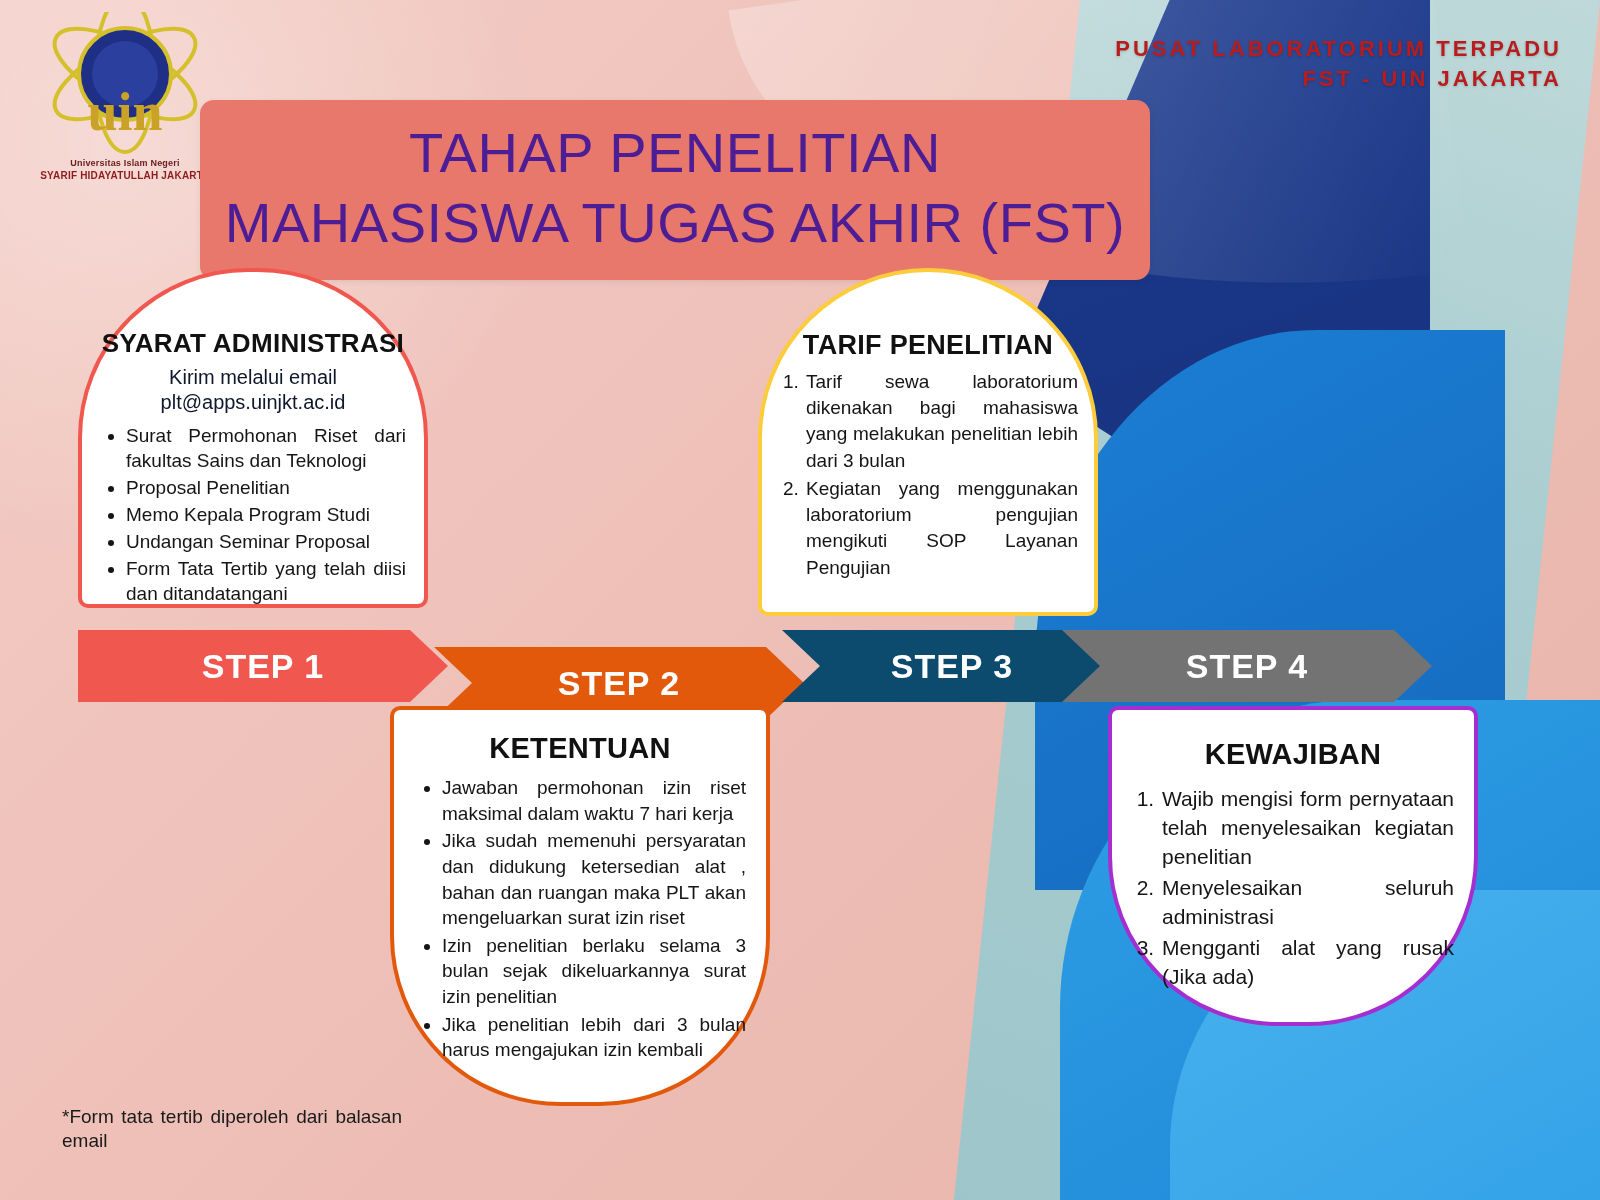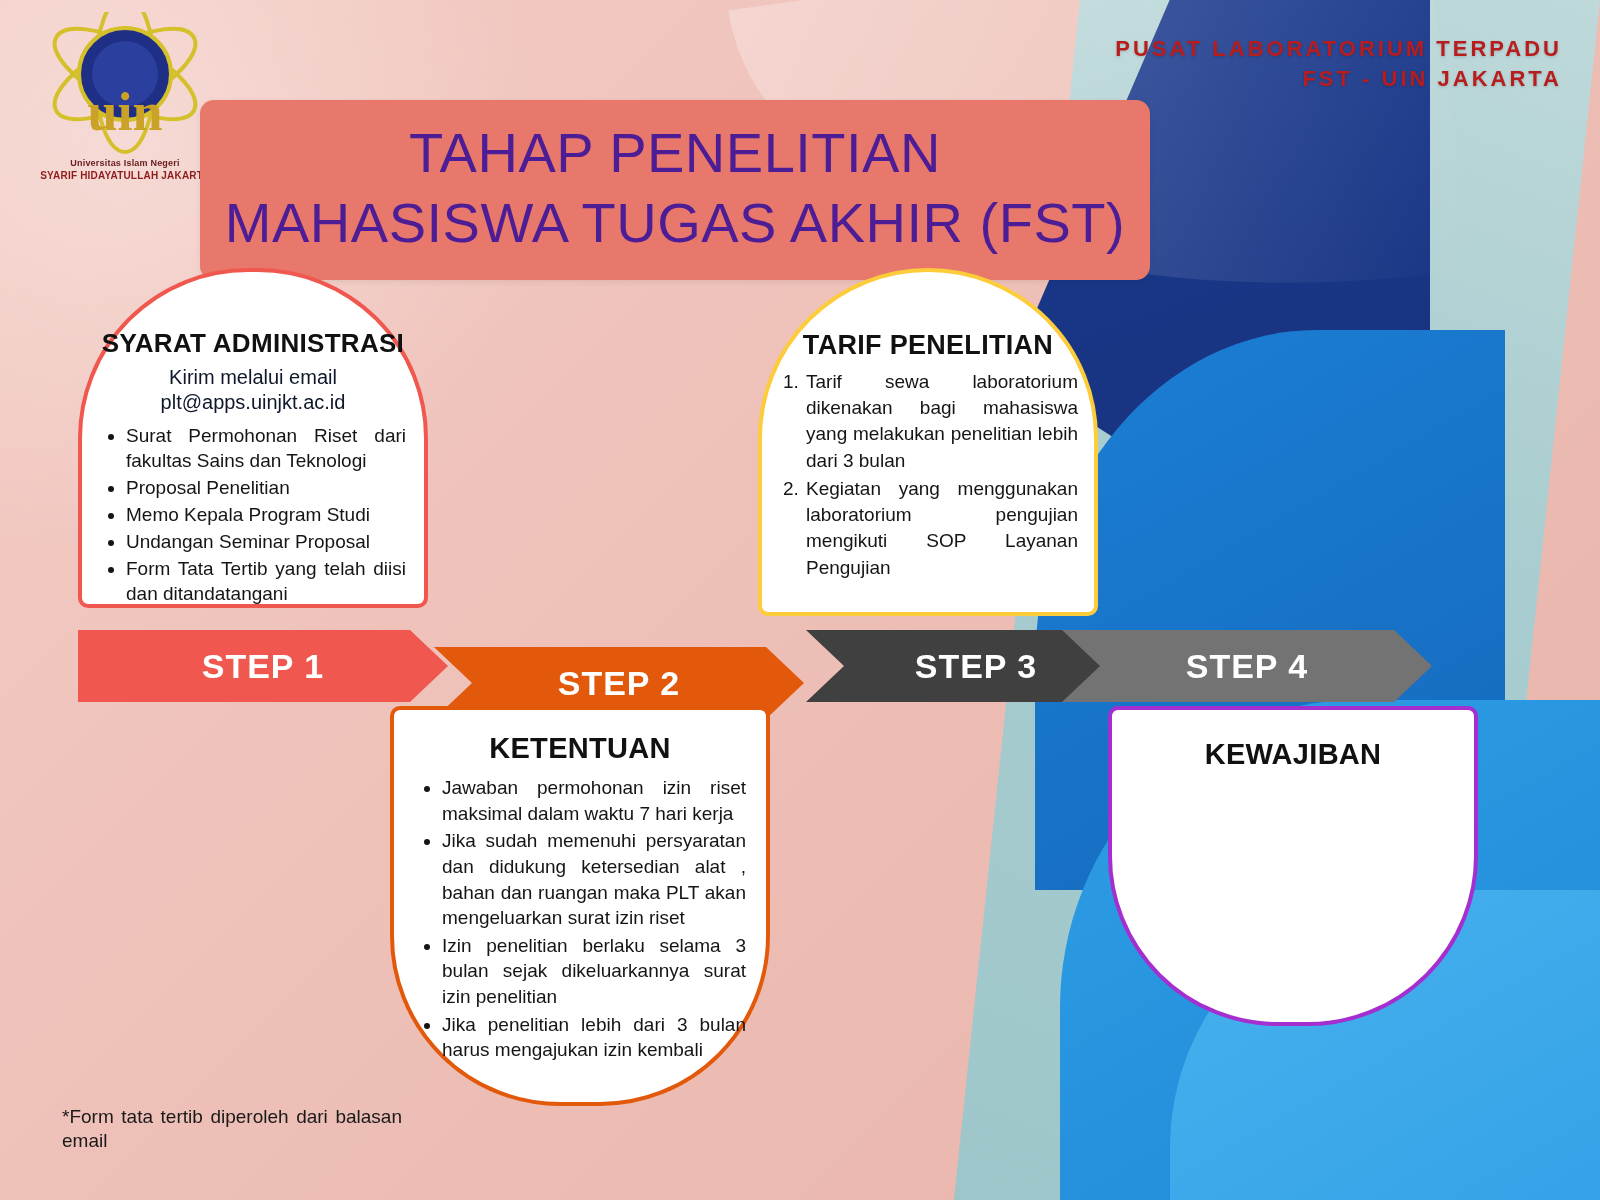--- a/index.html
+++ b/index.html
@@ -81,21 +81,21 @@
 
   
   .ribbon{
     position:absolute;top:630px;height:72px;
     display:flex;align-items:center;justify-content:center;
     color:#fff;font-weight:bold;font-size:34px;letter-spacing:1px;
     clip-path:polygon(0 0, calc(100% - 38px) 0, 100% 50%, calc(100% - 38px) 100%, 0 100%, 38px 50%);
   }
   .r1{left:78px;width:370px;background:#f0584f;clip-path:polygon(0 0, calc(100% - 38px) 0, 100% 50%, calc(100% - 38px) 100%, 0 100%, 0 50%);}
   .r2{left:434px;width:370px;background:#e2590c;margin-top:17px;}
-  .r3{left:806px;width:340px;background:#404040;}
+  .r3{left:782px;width:340px;background:#0c4a6e;}
   .r4{left:1062px;width:370px;background:#737373;clip-path:polygon(0 0, calc(100% - 38px) 0, 100% 50%, calc(100% - 38px) 100%, 0 100%, 38px 50%);}
 
   
   .card{
     position:absolute;background:#fff;box-sizing:border-box;
   }
   .card-up{
     border-radius:170px 170px 10px 10px;
   }
   .card-down{
@@ -226,15 +226,20 @@
   <ul>
     <li>Jawaban permohonan izin riset maksimal dalam waktu 7 hari kerja</li>
     <li>Jika sudah memenuhi persyaratan dan didukung ketersedian alat , bahan dan ruangan maka PLT akan mengeluarkan surat izin riset</li>
     <li>Izin penelitian berlaku selama 3 bulan sejak dikeluarkannya surat izin penelitian</li>
     <li>Jika penelitian lebih dari 3 bulan harus mengajukan izin kembali</li>
   </ul>
 </div>
 
 <div class="card card-down" id="card4">
   <h3>KEWAJIBAN</h3>
+  <ol>
+    <li>Wajib mengisi form pernyataan telah menyelesaikan kegiatan penelitian</li>
+    <li>Menyelesaikan seluruh administrasi</li>
+    <li>Mengganti alat yang rusak (Jika ada)</li>
+  </ol>
 </div>
 
 <div id="footnote">*Form tata tertib diperoleh dari balasan email</div>
 
 </body></html>

